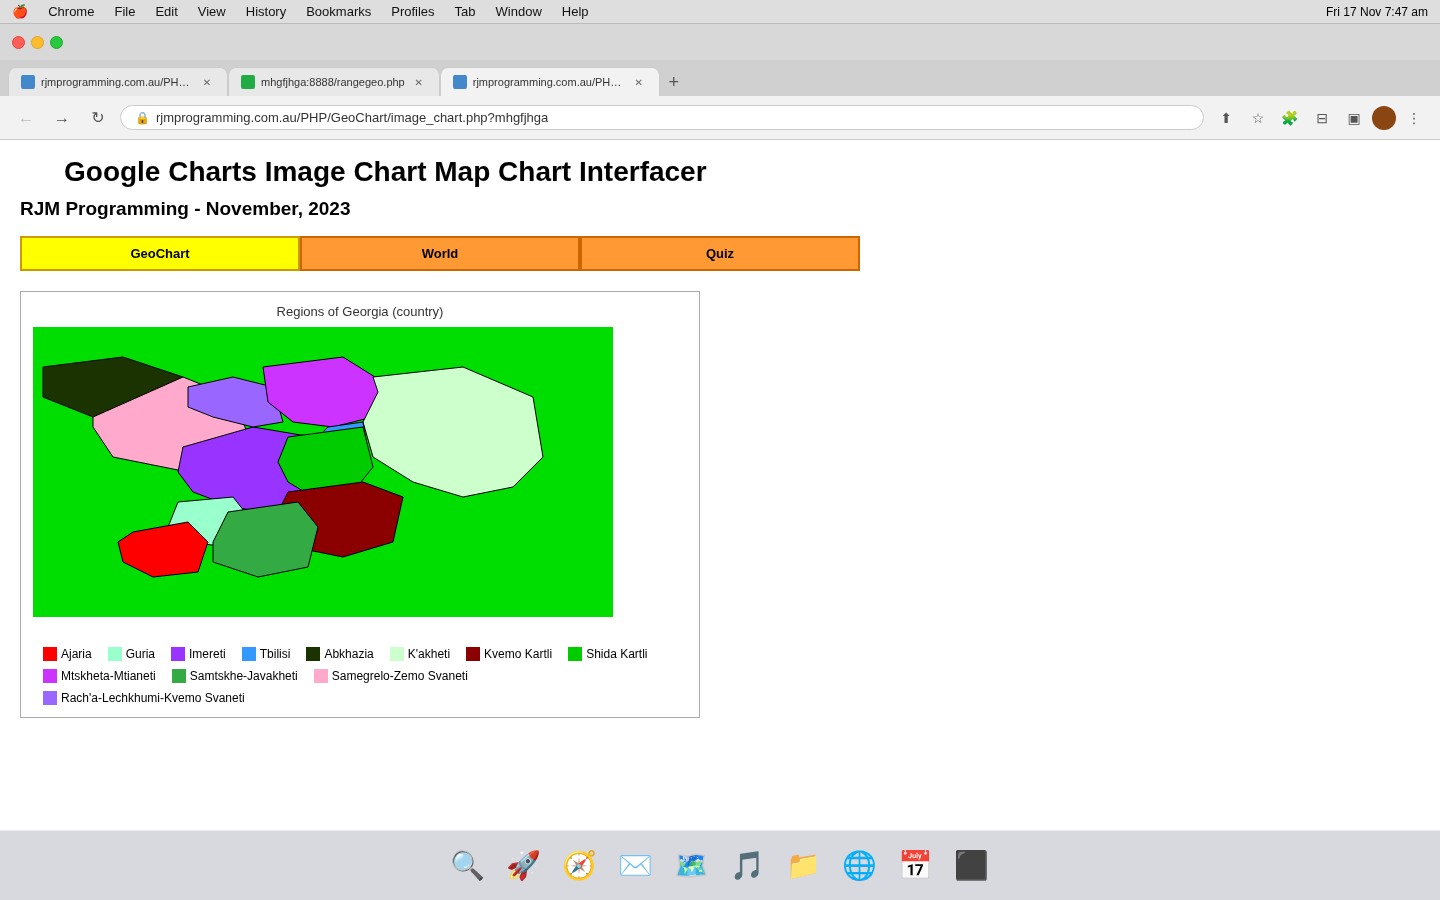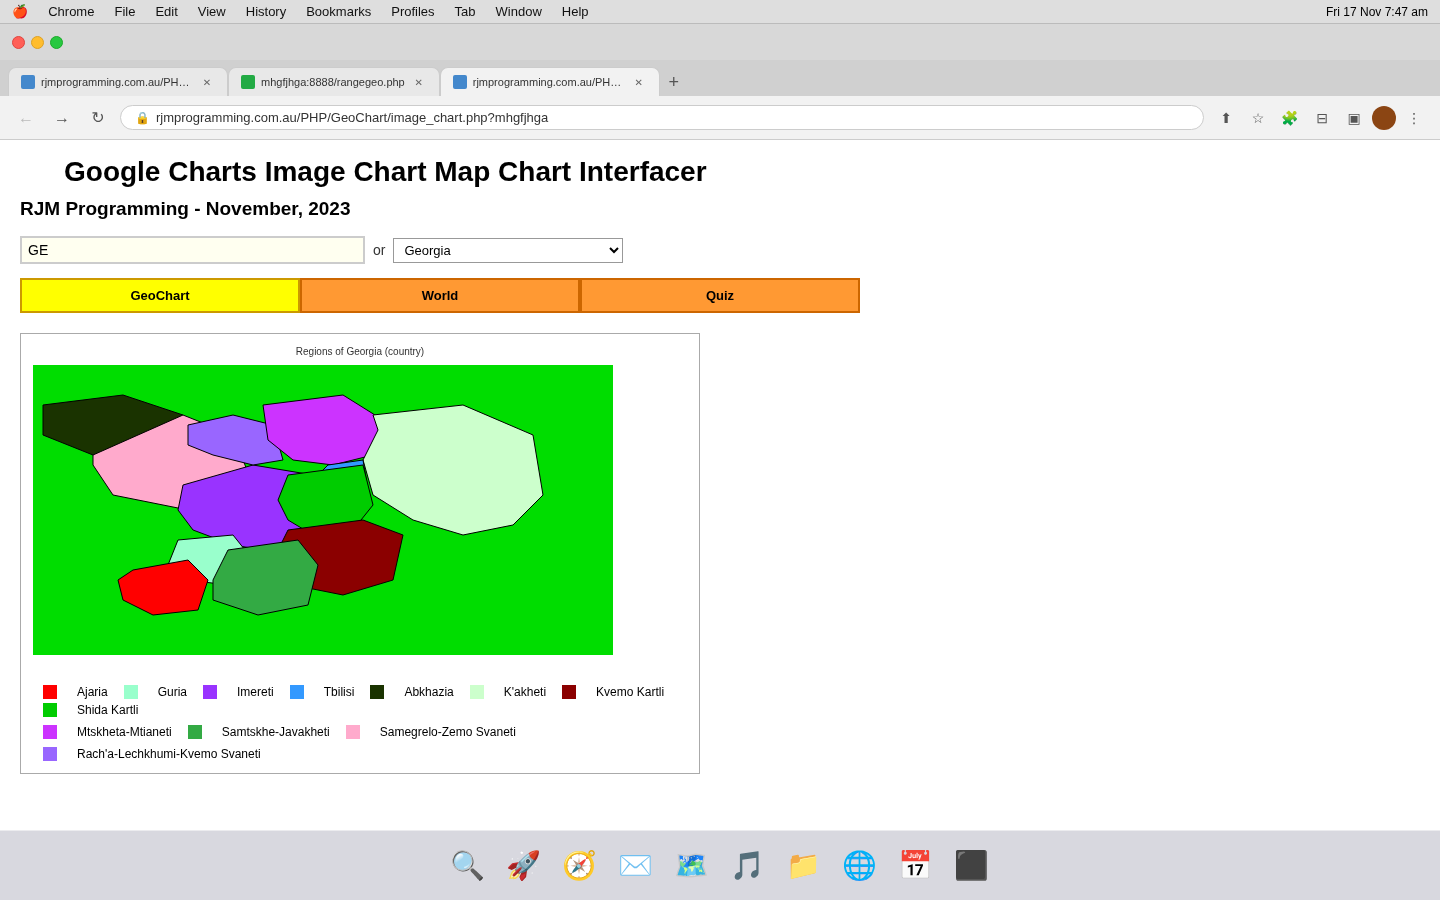--- a/index.html
+++ b/index.html
@@ -44,24 +44,24 @@
     .text-input { border: 2px solid #ccc; padding: 4px 6px; font-size: 14px; width: 345px; background: #fffff0; }
     .or-label { font-size: 14px; color: #333; }
     .select-dropdown { border: 1px solid #999; padding: 3px 6px; font-size: 13px; width: 230px; background: white; }
 
     .button-row { display: flex; gap: 0; margin-bottom: 20px; }
     .btn-display { background: #ffff00; border: 2px solid #cc9900; padding: 8px 0; font-size: 13px; font-weight: bold; cursor: pointer; width: 280px; text-align: center; color: black; }
     .btn-world { background: #ff9933; border: 2px solid #cc6600; padding: 8px 8px; font-size: 13px; font-weight: bold; cursor: pointer; width: 280px; text-align: center; color: black; }
     .btn-quiz { background: #ff9933; border: 2px solid #cc6600; padding: 8px 0; font-size: 13px; font-weight: bold; cursor: pointer; width: 280px; text-align: center; color: black; }
 
     .map-container { border: 1px solid #aaa; padding: 12px; display: inline-block; margin-bottom: 20px; width: 680px; }
-    .map-title { text-align: center; font-size: 10px; color: #333; margin-bottom: 8px; }
+    .map-title { text-align: center; font-size: 13px; color: #333; margin-bottom: 8px; }
 
     .legend { display: flex; flex-wrap: wrap; gap: 4px 16px; margin-top: 16px; font-size: 12px; }
-    .legend-item { display: flex; align-items: center; gap: 20px; }
+    .legend-item { display: flex; align-items: center; gap: 4px; }
     .legend-color { width: 14px; height: 14px; display: inline-block; }
 
     
     .mac-menubar { background: rgba(220,220,220,0.95); height: 24px; display: flex; align-items: center; padding: 0 12px; gap: 20px; font-size: 13px; border-bottom: 1px solid #bbb; }
     .mac-menubar-item { color: #111; cursor: pointer; }
     .mac-menubar-right { margin-left: auto; display: flex; gap: 12px; align-items: center; font-size: 12px; }
 
     
     .dock { position: fixed; bottom: 0; left: 0; right: 0; height: 70px; background: rgba(200,200,210,0.7); backdrop-filter: blur(10px); display: flex; align-items: center; justify-content: center; gap: 6px; border-top: 1px solid rgba(255,255,255,0.5); }
     .dock-icon { width: 50px; height: 50px; border-radius: 12px; display: flex; align-items: center; justify-content: center; font-size: 28px; cursor: pointer; }
@@ -134,27 +134,20 @@
       <div class="avatar"></div>
       <div class="toolbar-icon">⋮</div>
     </div>
   </div>
 
   <div class="page-content">
     <h1 class="page-title">Google Charts Image Chart Map Chart Interfacer</h1>
     <div class="subtitle">RJM Programming - November, 2023</div>
 
     
-    <div class="input-row">
-      <input class="text-input" type="text" value="GE" style="">
-      <span class="or-label">or</span>
-      <select class="select-dropdown">
-        <option>Georgia</option>
-      </select>
-    </div>
 
     
     <div class="button-row">
       <button class="btn-display">GeoChart</button>
       <button class="btn-world">World</button>
       <button class="btn-quiz">Quiz</button>
     </div>
 
     
     <div class="map-container">

